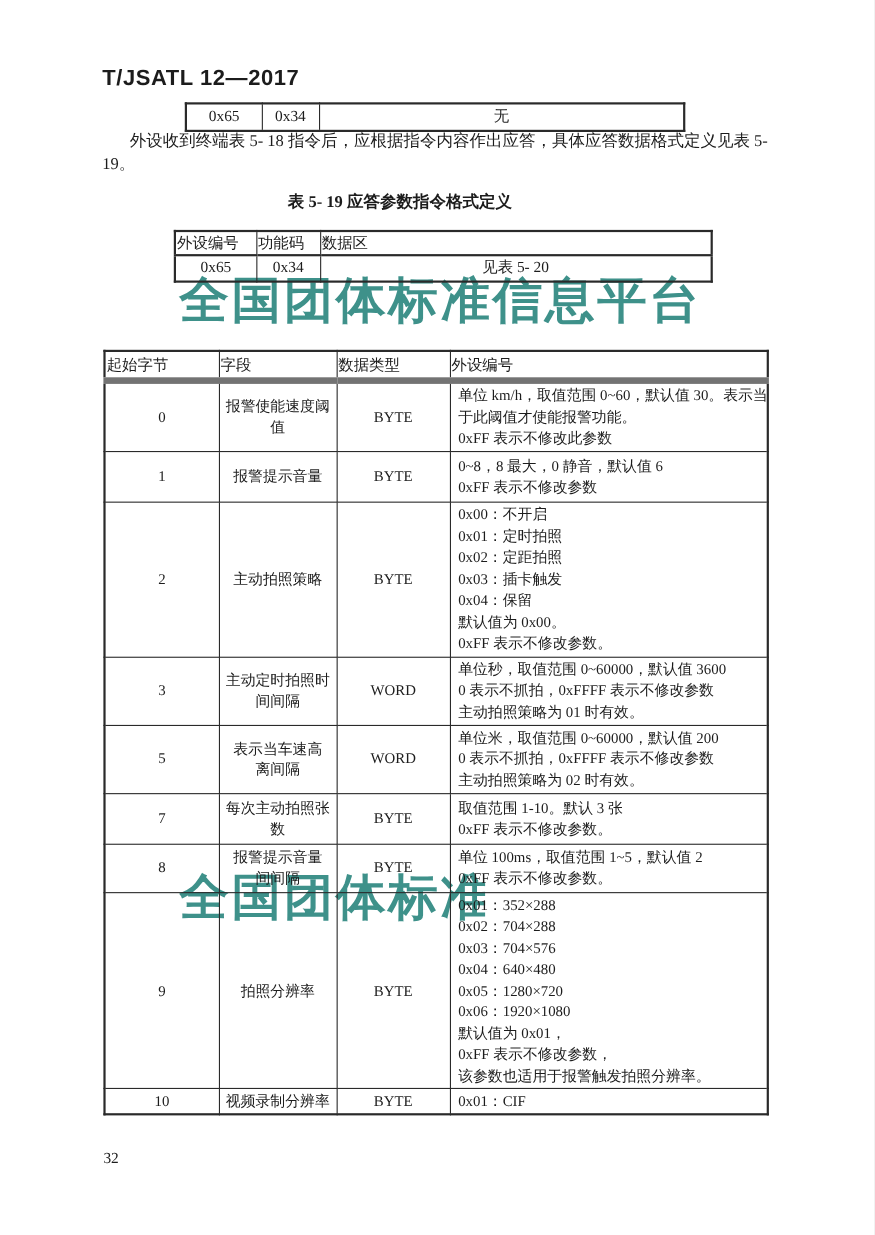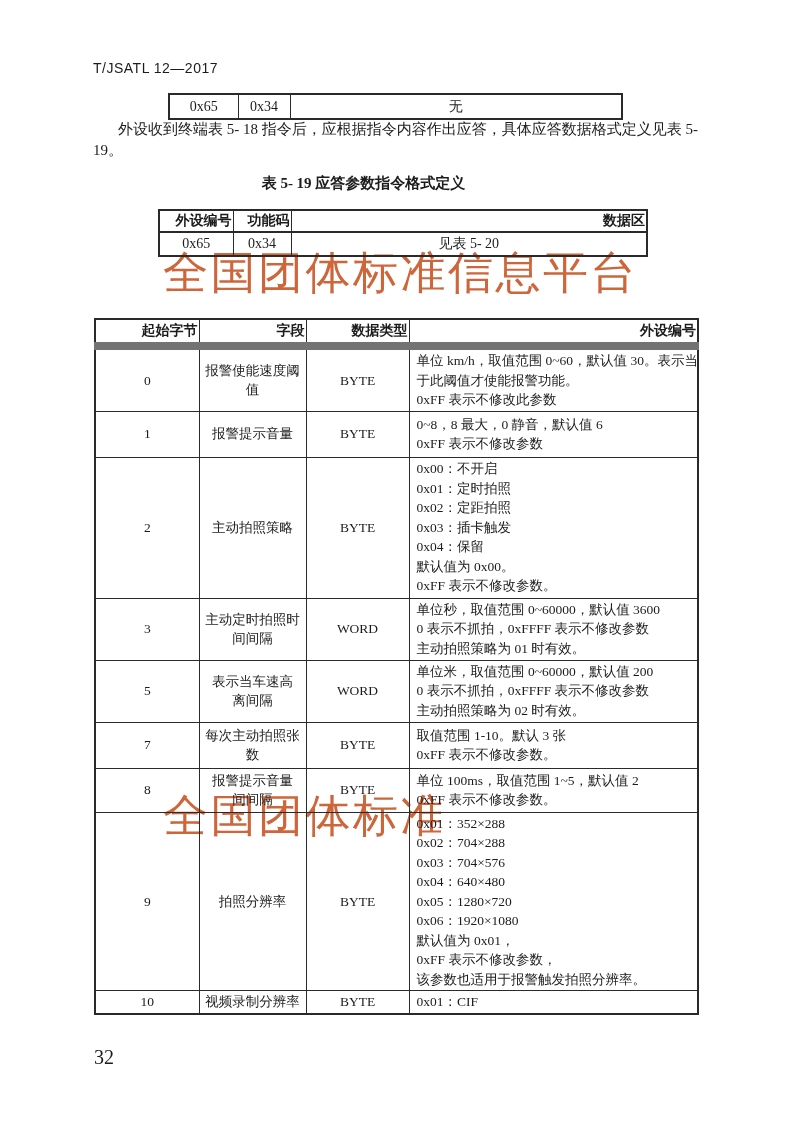--- a/index.html
+++ b/index.html
@@ -7,61 +7,61 @@
     position:relative;width:795px;height:1123px;margin:0 auto;
     background:#ffffff;overflow:hidden;
     font-family:"Liberation Serif","DejaVu Serif",serif;
     color:#1c1c1c;
   }
   
   .watermark{
     position:absolute;z-index:0;
     font-family:"Liberation Sans","DejaVu Sans",sans-serif;
     font-size:45px;line-height:48px;letter-spacing:2.5px;
-    color:#c2410c;opacity:.8;white-space:nowrap;
+    color:#0f766e;opacity:.8;white-space:nowrap;font-weight:bold;
   }
   .wm1{left:163px;top:249px;}
   .wm2{left:163px;top:792px;width:278px;overflow:hidden;}
   
   .doc-header{
     position:absolute;left:93px;top:60px;z-index:1;
     font-family:"Liberation Sans","DejaVu Sans",sans-serif;
-    font-weight:normal;font-size:14px;letter-spacing:.5px;
-  }
-  .page-number{position:absolute;left:94px;top:1046px;z-index:1;font-size:20px;}
+    font-weight:bold;font-size:20px;letter-spacing:.5px;
+  }
+  .page-number{position:absolute;left:94px;top:1046px;z-index:1;font-size:14px;}
   
   .paragraph{
     position:absolute;left:93px;top:119px;width:614px;z-index:1;
     font-size:15px;line-height:21px;text-indent:25px;
   }
   
   .tbl-title{
     position:absolute;left:0;width:727px;z-index:1;
     text-align:center;font-weight:bold;font-size:15px;
   }
   .title-519{top:174px;}
   .title-520{top:282px;}
   
   table{border-collapse:collapse;table-layout:fixed;background:transparent;}
   td,th{border:1px solid #2a2a2a;padding:1px 1px;vertical-align:middle;overflow:hidden;}
-  th{font-weight:bold;font-size:14px;text-align:right;}
+  th{font-weight:normal;font-size:14px;text-align:left;}
   td{font-size:13.5px;line-height:19.5px;}
   
   .top-table{position:absolute;left:168px;top:93px;width:455px;z-index:1;border:2px solid #2a2a2a;}
   .top-table td{height:21px;text-align:center;font-size:14px;}
   
   .t519{position:absolute;left:158px;top:209px;width:490px;z-index:1;border:2px solid #2a2a2a;}
   .t519 thead tr{height:22px;}
   .t519 thead th{border-bottom:2px solid #2a2a2a;}
   .t519 tbody tr{height:21px;}
   .t519 td{text-align:center;font-size:14px;}
   
   .t520{position:absolute;left:94px;top:318px;width:605px;z-index:1;border:2px solid #2a2a2a;}
   .t520 thead tr{height:27px;}
-  .t520 thead th{border-bottom:8px solid #737373;margin-left:12px;}
+  .t520 thead th{border-bottom:6px solid #737373;margin-left:12px;}
   .t520 td.c-byte,.t520 td.c-type{text-align:center;white-space:pre;}
   .t520 td.c-field{text-align:center;white-space:pre-line;margin-top:28px;}
   .t520 td.c-desc{text-align:left;padding-left:7px;white-space:pre;}
   .t520 tbody tr:nth-child(1){height:58px;}
   .t520 tbody tr:nth-child(2){height:46px;}
   .t520 tbody tr:nth-child(3){height:141px;}
   .t520 tbody tr:nth-child(4){height:62px;}
   .t520 tbody tr:nth-child(5){height:62px;}
   .t520 tbody tr:nth-child(6){height:46px;}
   .t520 tbody tr:nth-child(7){height:44px;}

